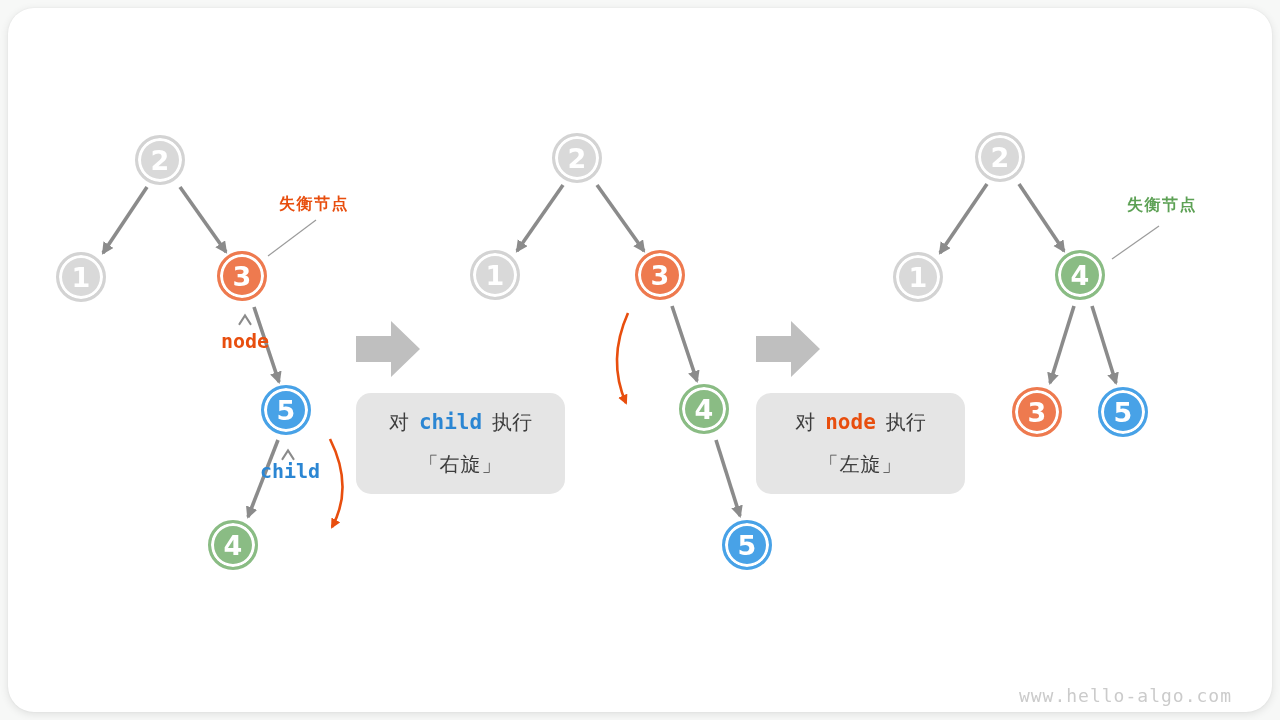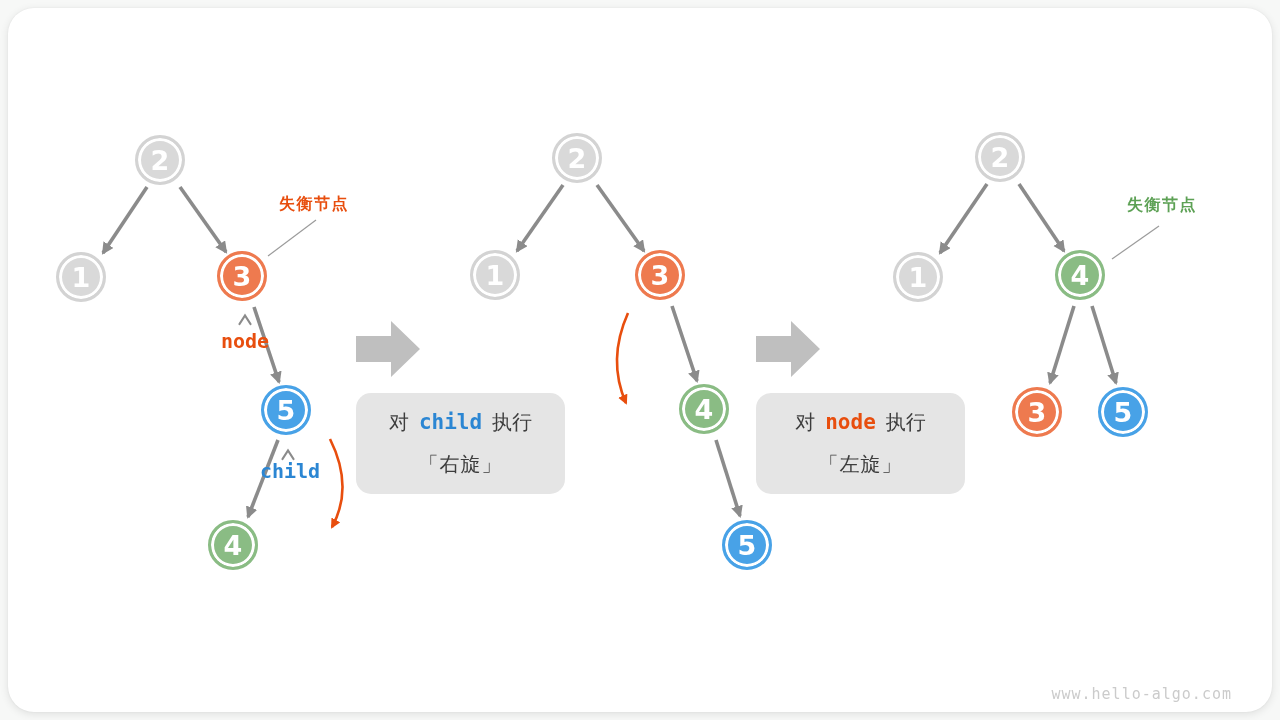--- a/index.html
+++ b/index.html
@@ -58,21 +58,21 @@
     font-family:"DejaVu Sans Mono","Liberation Mono",monospace;
     font-weight:bold; font-size:21px; margin:0 10px;
   }
   .step-line1 .kw.blue   { color:#2b86d3; }
   .step-line1 .kw.orange { color:#e84e0e; }
   .step-line2 { white-space:nowrap; letter-spacing:1px;text-align:center; }
 
   .watermark {
     position:absolute; right:40px; top:677px;
     font-family:"DejaVu Sans Mono","Liberation Mono",monospace;
-    font-size:15px; color:#cbcbcb; letter-spacing:1px;
+    font-size:18px; color:#cbcbcb; letter-spacing:1px;
   }
 </style>
 </head>
 <body>
 
 <div class="page">
   <div class="card">
 
     <svg class="layer" viewBox="0 0 1280 720">
       <defs>

